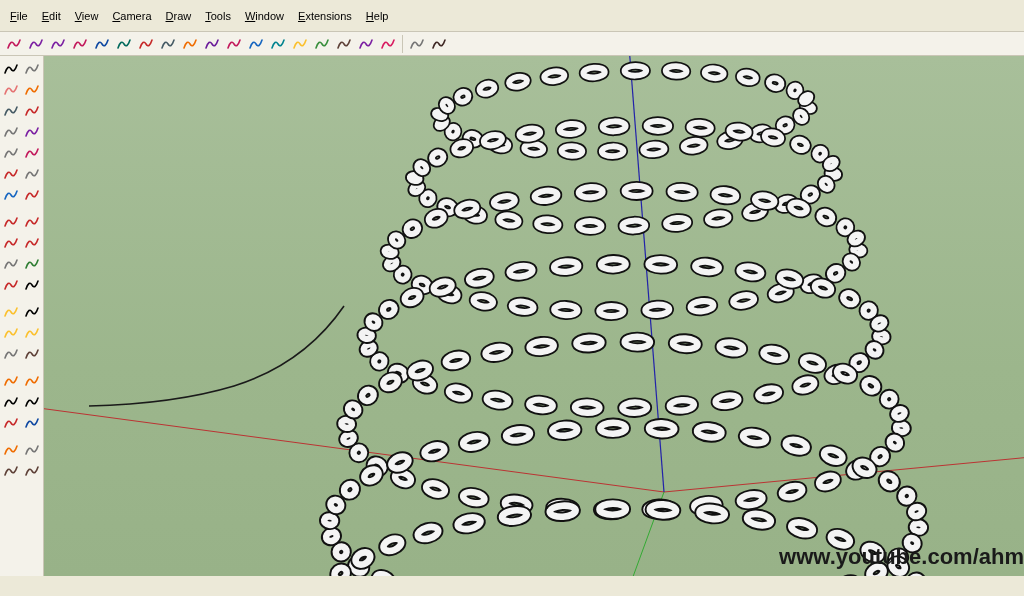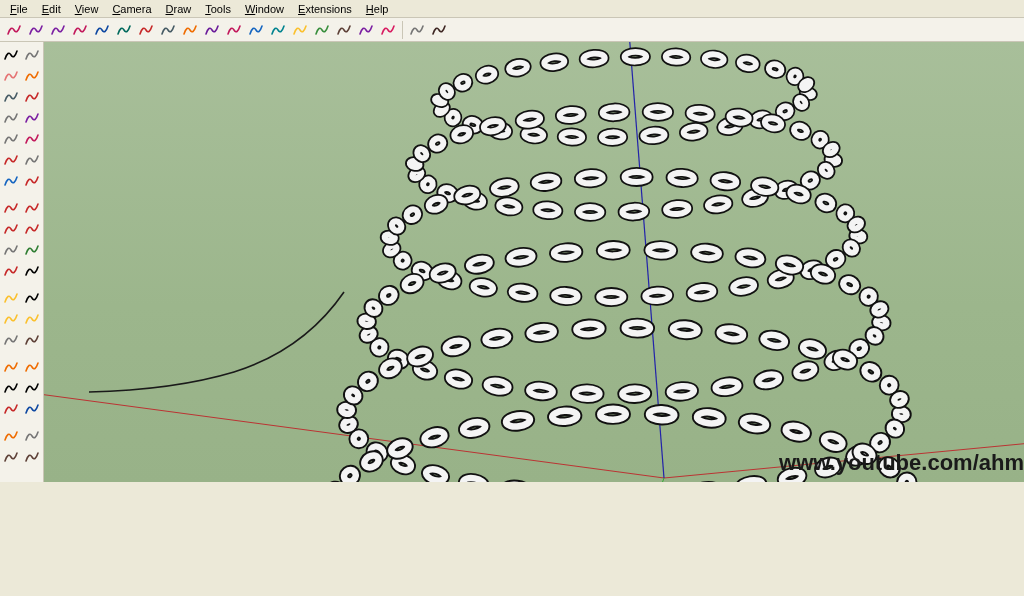--- a/index.html
+++ b/index.html
@@ -1,23 +1,23 @@
 <!DOCTYPE html>
 <html><head>
 <meta charset="utf-8">
 <style>
 *{margin:0;padding:0;box-sizing:border-box;font-family:Tahoma,sans-serif;font-size:11px;user-select:none}
 html,body{width:1024px;height:596px;overflow:hidden;background:#ece9d8}
-.menubar{height:18px;background:#ece9d8;border-bottom:1px solid #cac6b6;display:flex;align-items:center;padding:0 4px;gap:2px}
+.menubar{height:32px;background:#ece9d8;border-bottom:1px solid #cac6b6;display:flex;align-items:center;padding:0 4px;gap:2px}
 .menubar span{padding:1px 6px;cursor:default}
 .menubar u{text-decoration:underline}
 .htoolbar{height:24px;background:#f4f2ea;border-bottom:1px solid #cac6b6;display:flex;align-items:center;padding:0 4px;gap:2px}
 .htoolbar .tbtn{width:20px;height:20px;display:flex;align-items:center;justify-content:center;border:1px solid transparent;border-radius:2px}
 .htoolbar .sep{width:1px;height:18px;background:#cac6b6;margin:0 2px}
-.main{display:flex;height:440px}
+.main{display:flex;height:520px}
 .ltoolbar{width:44px;background:#f4f2ea;border-right:1px solid #cac6b6;display:flex;flex-direction:column;padding:2px 0;gap:0}
 .lrow{display:flex;height:21px}
 .lbtn{width:22px;height:21px;display:flex;align-items:center;justify-content:center;border:1px solid transparent}
 .lgap{height:6px}
 .viewport{flex:1;position:relative;background:linear-gradient(180deg,#a8bf9a 0%,#9cb68c 60%,#98b288 100%);overflow:hidden}
 .watermark{position:absolute;right:0;bottom:6px;font:bold 22px Arial;color:#1a1a1a}
 svg{display:block}
 </style>
 </head>
 <body>

